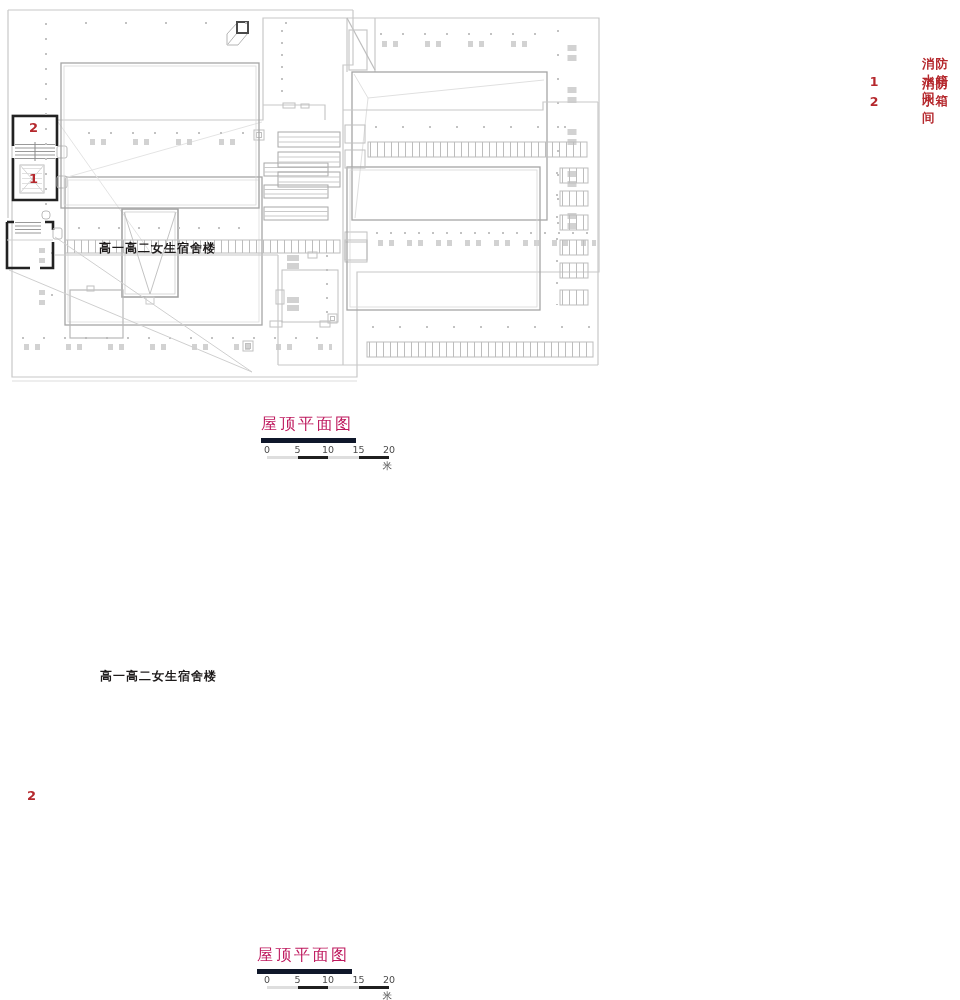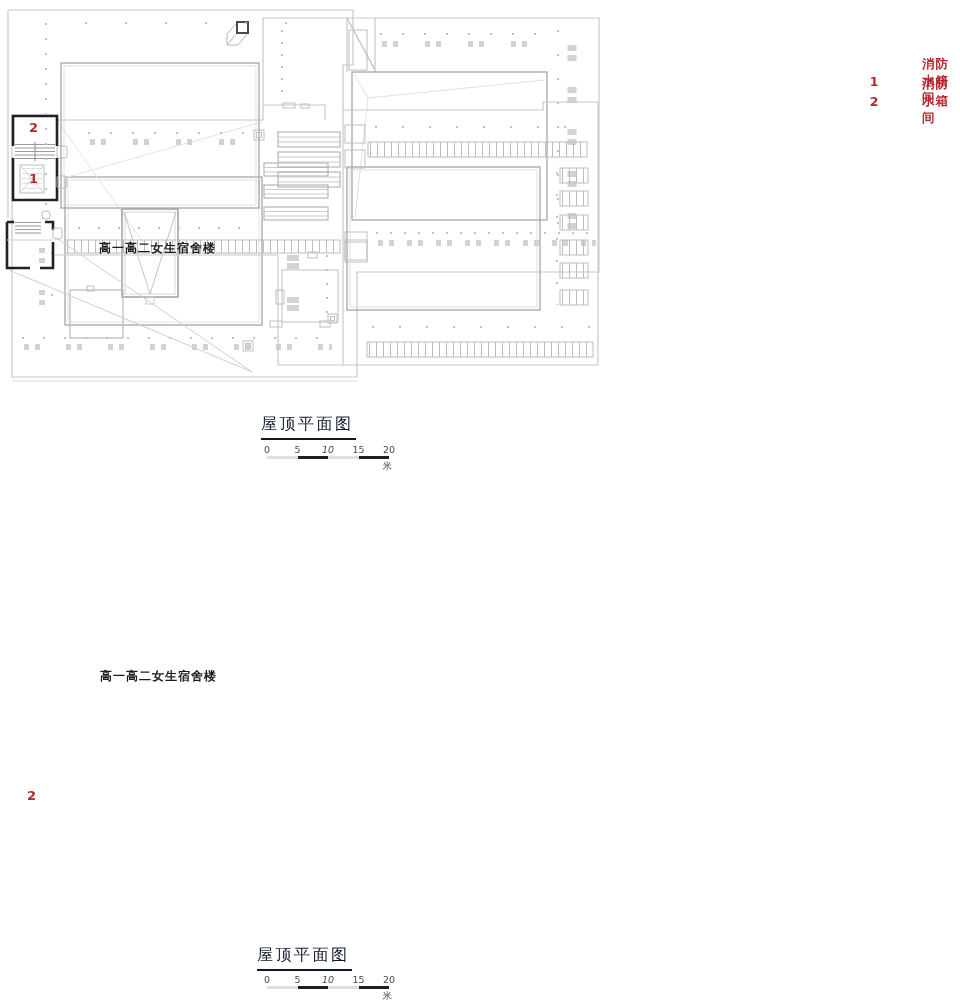--- a/index.html
+++ b/index.html
@@ -22,32 +22,32 @@
   .bl2{left:100px;top:668px;}
 
   
   .marker{position:absolute;color:#b5282d;font-weight:700;font-size:13px;line-height:13px;}
   .mk-2a{left:29px;top:121px;}
   .mk-1a{left:29px;top:172px;}
   .mk-2b{left:27px;top:789px;}
 
   
   .draw-title{position:absolute;font-family:"DejaVu Serif","Liberation Serif",serif;
-              font-size:16px;color:#0f172a;letter-spacing:2.5px;
-              border-bottom:2px solid #0f172a;padding:0 2px 3px 0;}
+              font-size:16px;color:#be185d;letter-spacing:2.5px;
+              border-bottom:5px solid #0f172a;padding:0 2px 3px 0;}
   .dt1{left:261px;top:414px;}
   .dt2{left:257px;top:945px;}
 
   
   .scalebar{position:absolute;width:122px;font-size:9.5px;color:#4a4a4a;}
   .sb1{left:267px;top:444px;}
   .sb2{left:267px;top:974px;}
   .sb-ticks{position:relative;height:11px;}
   .sb-ticks span{position:absolute;transform:translateX(-50%);}
-  .t0{left:0;} .t1{left:25%;} .t2{left:50%;font-style:italic;} .t3{left:75%;} .t4{left:100%;}
+  .t0{left:0;} .t1{left:25%;} .t2{left:50%;} .t3{left:75%;} .t4{left:100%;}
   .sb-bar{height:3px;display:flex;margin-top:1px;}
   .sb-bar i{flex:1;}
   .sb-bar i:nth-child(odd){background:#dedede;}
   .sb-bar i:nth-child(even){background:#1f1f1f;}
   .sb-unit{position:absolute;right:-3px;top:16px;}
 </style>
 </head>
 <body>
 
 <div id="canvas">

